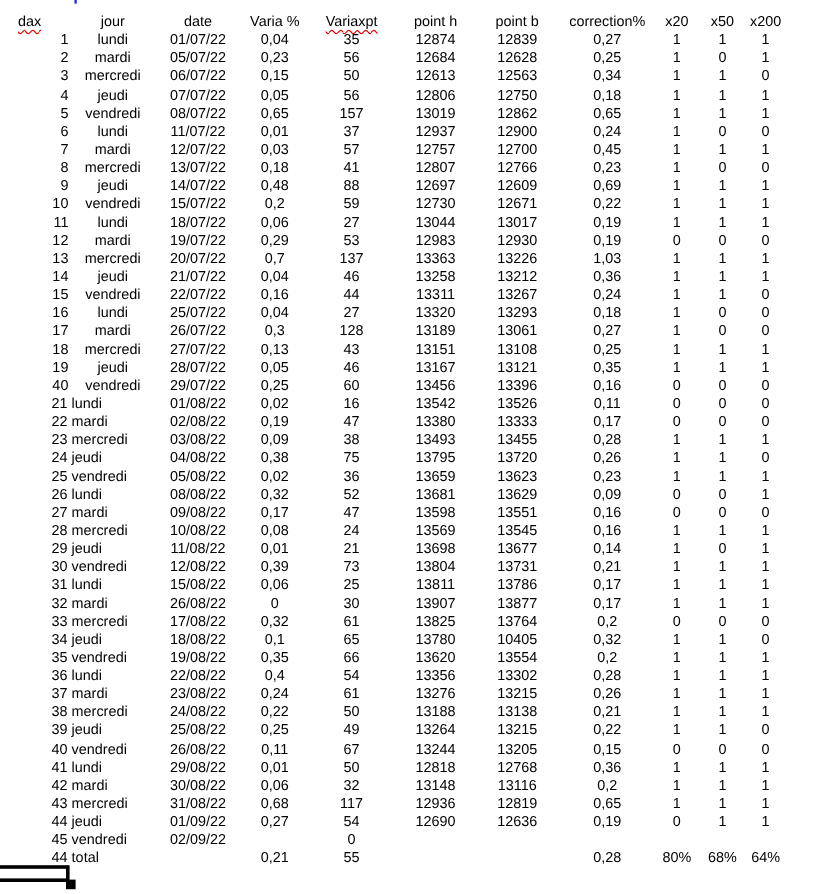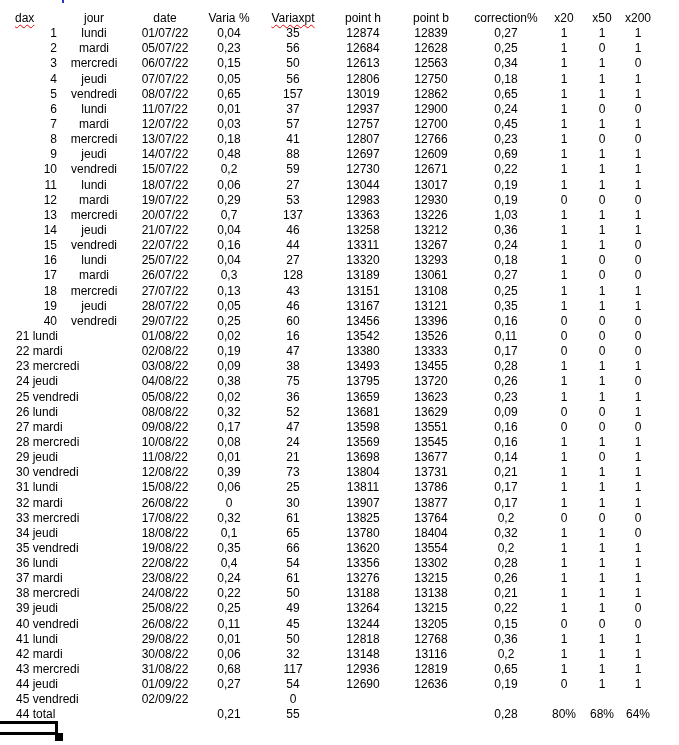--- a/index.html
+++ b/index.html
@@ -13,21 +13,21 @@
   .k2{width:70px;text-align:center;}
   .k3{width:58px;}
   .k4{width:70px;}
   .k5{width:70px;}
   .k6{width:66px;}
   .k7{width:84px;}
   .k8{width:32px;text-align:center;}
   .k9{width:44px;}
   .k10{width:28px;}
   .hdr .k0{text-align:left;padding-left:15px;}
-  .joined{width:130px;text-align:left;padding-left:16px;box-sizing:border-box;}
+  .joined{width:130px;text-align:left;padding-left:43px;box-sizing:border-box;}
   .squiggle{text-decoration:underline;text-decoration-style:wavy;
             text-decoration-color:#e60000;text-decoration-thickness:1px;
             text-underline-offset:2px;text-align:center;}
   .sel-box{position:absolute;left:-6px;top:721px;width:64px;height:14px;
            border:3px solid #000;box-sizing:border-box;background:transparent;}
   .fill-handle{position:absolute;left:55px;top:733px;width:8px;height:8px;background:#000;}
   .top-dot{position:absolute;left:62px;top:0;width:2px;height:3px;background:#2b35c8;}
 </style>
 </head>
 <body>
@@ -462,21 +462,21 @@
         <div class="c k8">0</div>
         <div class="c k9">0</div>
         <div class="c k10">0</div>
       </div>
       <div class="row">
         <div class="c joined">34 jeudi</div>
         <div class="c k2">18/08/22</div>
         <div class="c k3">0,1</div>
         <div class="c k4">65</div>
         <div class="c k5">13780</div>
-        <div class="c k6">18404</div>
+        <div class="c k6">10405</div>
         <div class="c k7">0,32</div>
         <div class="c k8">1</div>
         <div class="c k9">1</div>
         <div class="c k10">0</div>
       </div>
       <div class="row">
         <div class="c joined">35 vendredi</div>
         <div class="c k2">19/08/22</div>
         <div class="c k3">0,35</div>
         <div class="c k4">66</div>
@@ -532,21 +532,21 @@
         <div class="c k6">13215</div>
         <div class="c k7">0,22</div>
         <div class="c k8">1</div>
         <div class="c k9">1</div>
         <div class="c k10">0</div>
       </div>
       <div class="row">
         <div class="c joined">40 vendredi</div>
         <div class="c k2">26/08/22</div>
         <div class="c k3">0,11</div>
-        <div class="c k4">45</div>
+        <div class="c k4">67</div>
         <div class="c k5">13244</div>
         <div class="c k6">13205</div>
         <div class="c k7">0,15</div>
         <div class="c k8">0</div>
         <div class="c k9">0</div>
         <div class="c k10">0</div>
       </div>
       <div class="row">
         <div class="c joined">41 lundi</div>
         <div class="c k2">29/08/22</div>

